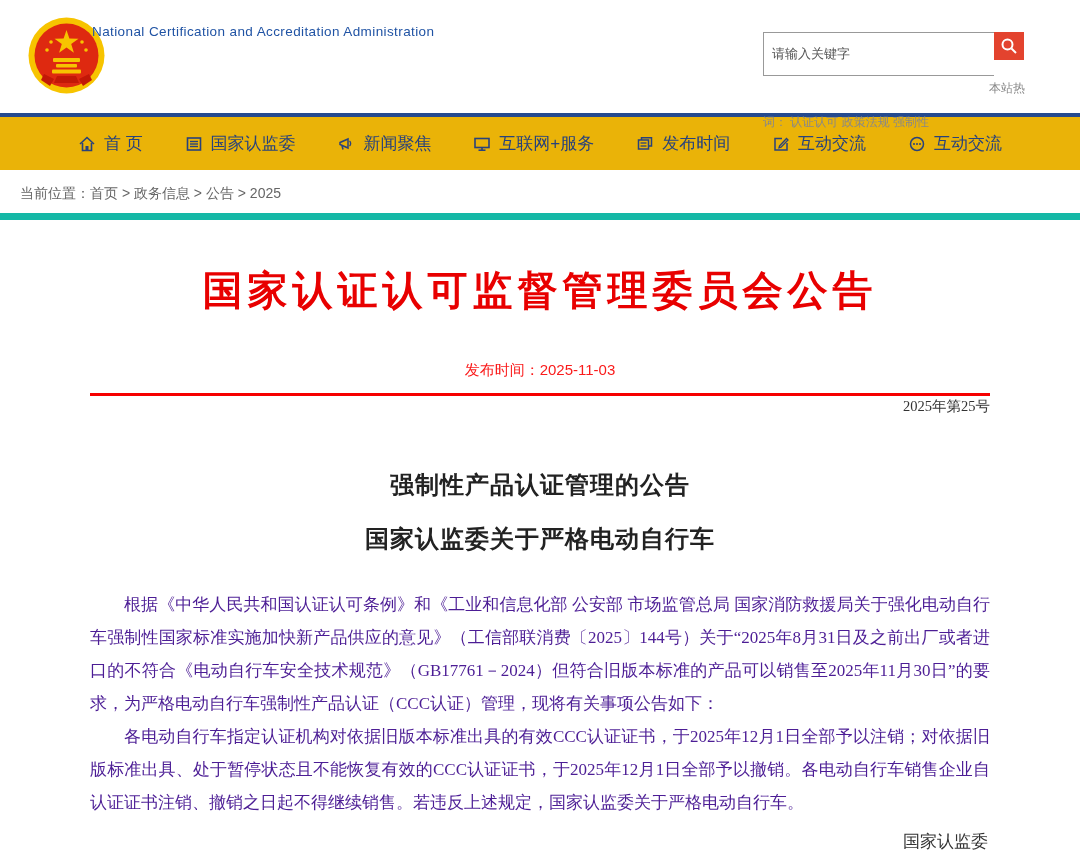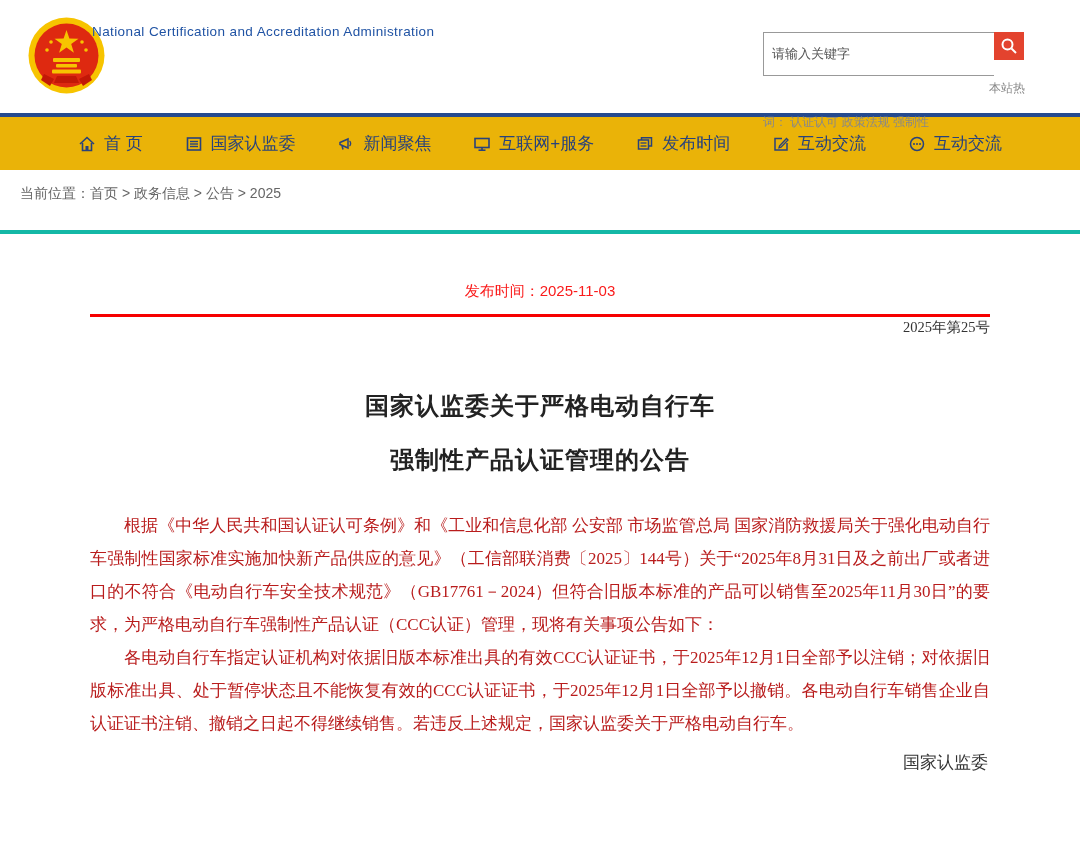--- a/index.html
+++ b/index.html
@@ -45,22 +45,22 @@
     justify-content: space-between; padding: 9px 78px;
   }
   .nav-item {
     display: flex; align-items: center; gap: 8px; color: #28427c;
     font-size: 17px; cursor: pointer; white-space: nowrap;
   }
   .nav-item svg { display: block; }
 
   
   .breadcrumb-bar {
-    padding: 15px 20px 27px 20px; font-size: 14px; color: #666;
-    border-bottom: 4px solid #14b8a6;
+    padding: 15px 20px 10px 20px; font-size: 14px; color: #666;
+    border-bottom: 7px solid #14b8a6;
   }
 
   
   .article { padding: 0 90px; }
   .banner-title {
     margin-top: 47px; text-align: center; color: #e80000;
     font-family: "DejaVu Serif", "Liberation Serif", serif;
     font-size: 40px; font-weight: bold; letter-spacing: 5px; line-height: 46px;
   }
   .publish-time {
@@ -71,21 +71,21 @@
     margin-top: 1px; text-align: right; font-size: 14.5px; color: #333;
     font-family: "Liberation Serif", serif;
   }
   .doc-title {
     margin-top: 42px; text-align: center; font-size: 24px; font-weight: bold;
     color: #222; line-height: 54px;
     font-family: "DejaVu Serif", "Liberation Serif", serif; letter-spacing: 1px;
   }
   .body-text { margin-top: 22px; }
   .body-text p {
-    margin: 0; font-size: 17px; line-height: 33px; color: #b91c1c;
+    margin: 0; font-size: 17px; line-height: 33px; color: #4c1d95;
     text-align: justify; text-indent: 2em;
     font-family: "Liberation Serif", serif;
   }
   .signature-block {
     margin-top: 6px; text-align: right; font-size: 17px; line-height: 34px;
     color: #333; font-family: "Liberation Serif", serif; padding-right: 2px;
   }
 </style>
 </head>
 <body>
@@ -186,27 +186,28 @@
       <circle cx="9" cy="9" r="1" fill="#28427c"></circle>
       <circle cx="12" cy="9" r="1" fill="#28427c"></circle>
     </svg>
     <span>互动交流</span>
   </div>
 </div>
 
 <div class="breadcrumb-bar">当前位置：首页 &gt; 政务信息 &gt; 公告 &gt; 2025</div>
 
 <div class="article">
+  <div class="banner-title">国家认证认可监督管理委员会公告</div>
   <div class="publish-time">发布时间：2025-11-03</div>
   <div class="red-rule"></div>
   <div class="doc-number">2025年第25号</div>
 
   <div class="doc-title">
+    <div>强制性产品认证管理的公告</div>
     <div>国家认监委关于严格电动自行车</div>
-    <div>强制性产品认证管理的公告</div>
   </div>
 
   <div class="body-text">
     <p>根据《中华人民共和国认证认可条例》和《工业和信息化部 公安部 市场监管总局 国家消防救援局关于强化电动自行车强制性国家标准实施加快新产品供应的意见》（工信部联消费〔2025〕144号）关于“2025年8月31日及之前出厂或者进口的不符合《电动自行车安全技术规范》（GB17761－2024）但符合旧版本标准的产品可以销售至2025年11月30日”的要求，为严格电动自行车强制性产品认证（CCC认证）管理，现将有关事项公告如下：</p>
     <p>各电动自行车指定认证机构对依据旧版本标准出具的有效CCC认证证书，于2025年12月1日全部予以注销；对依据旧版标准出具、处于暂停状态且不能恢复有效的CCC认证证书，于2025年12月1日全部予以撤销。各电动自行车销售企业自认证证书注销、撤销之日起不得继续销售。若违反上述规定，国家认监委关于严格电动自行车。</p>
   </div>
 
   <div class="signature-block">
     <div>国家认监委</div>
 

